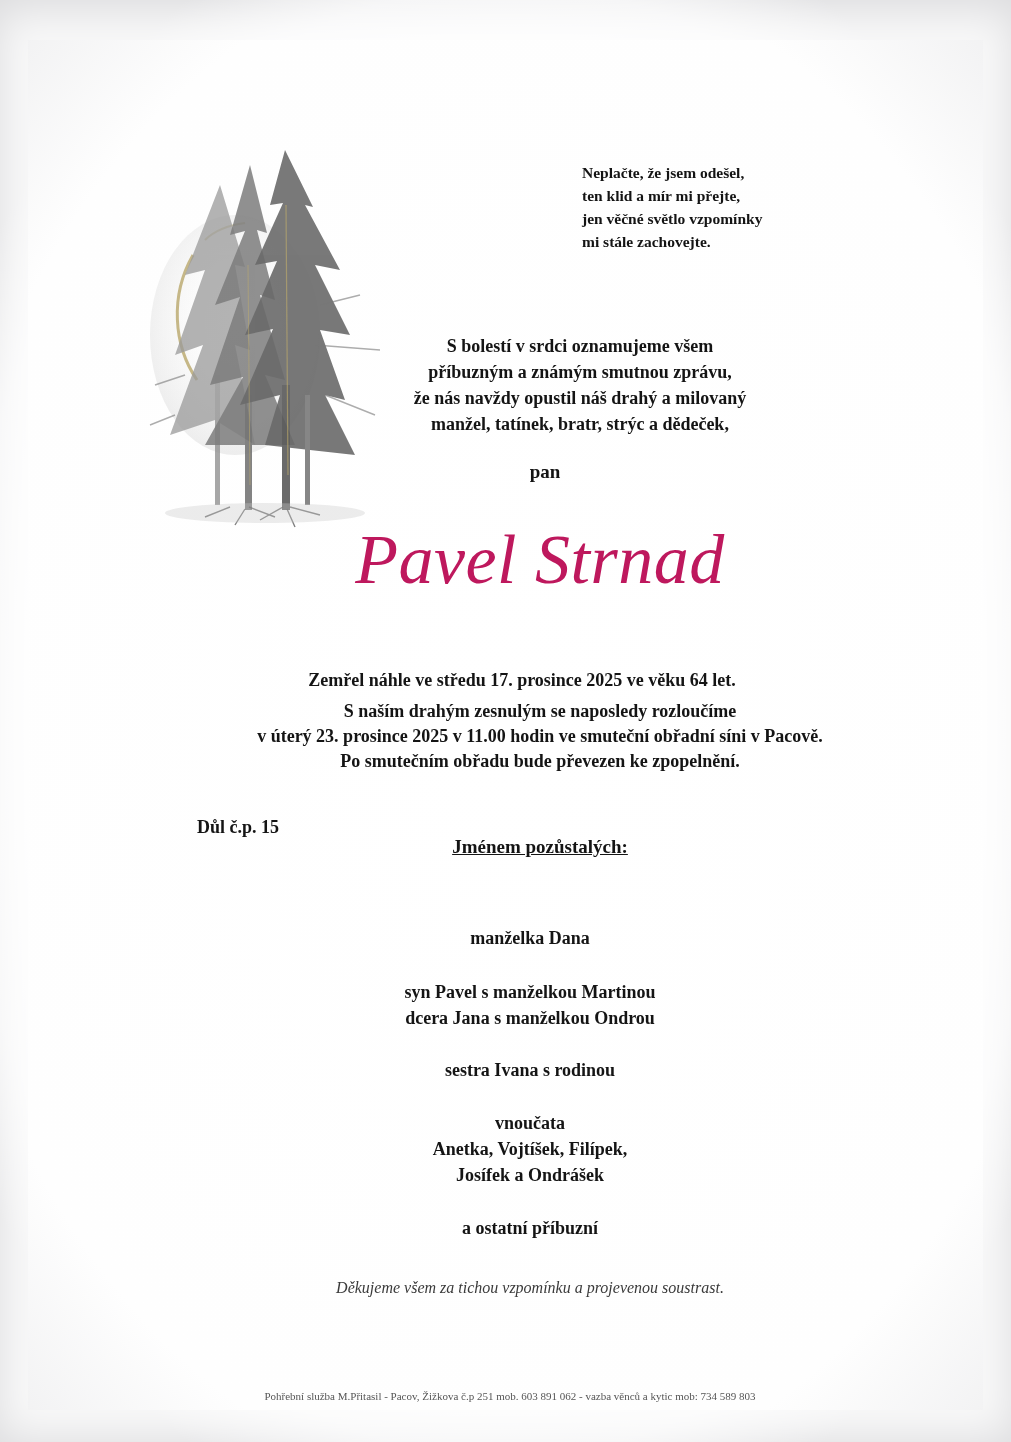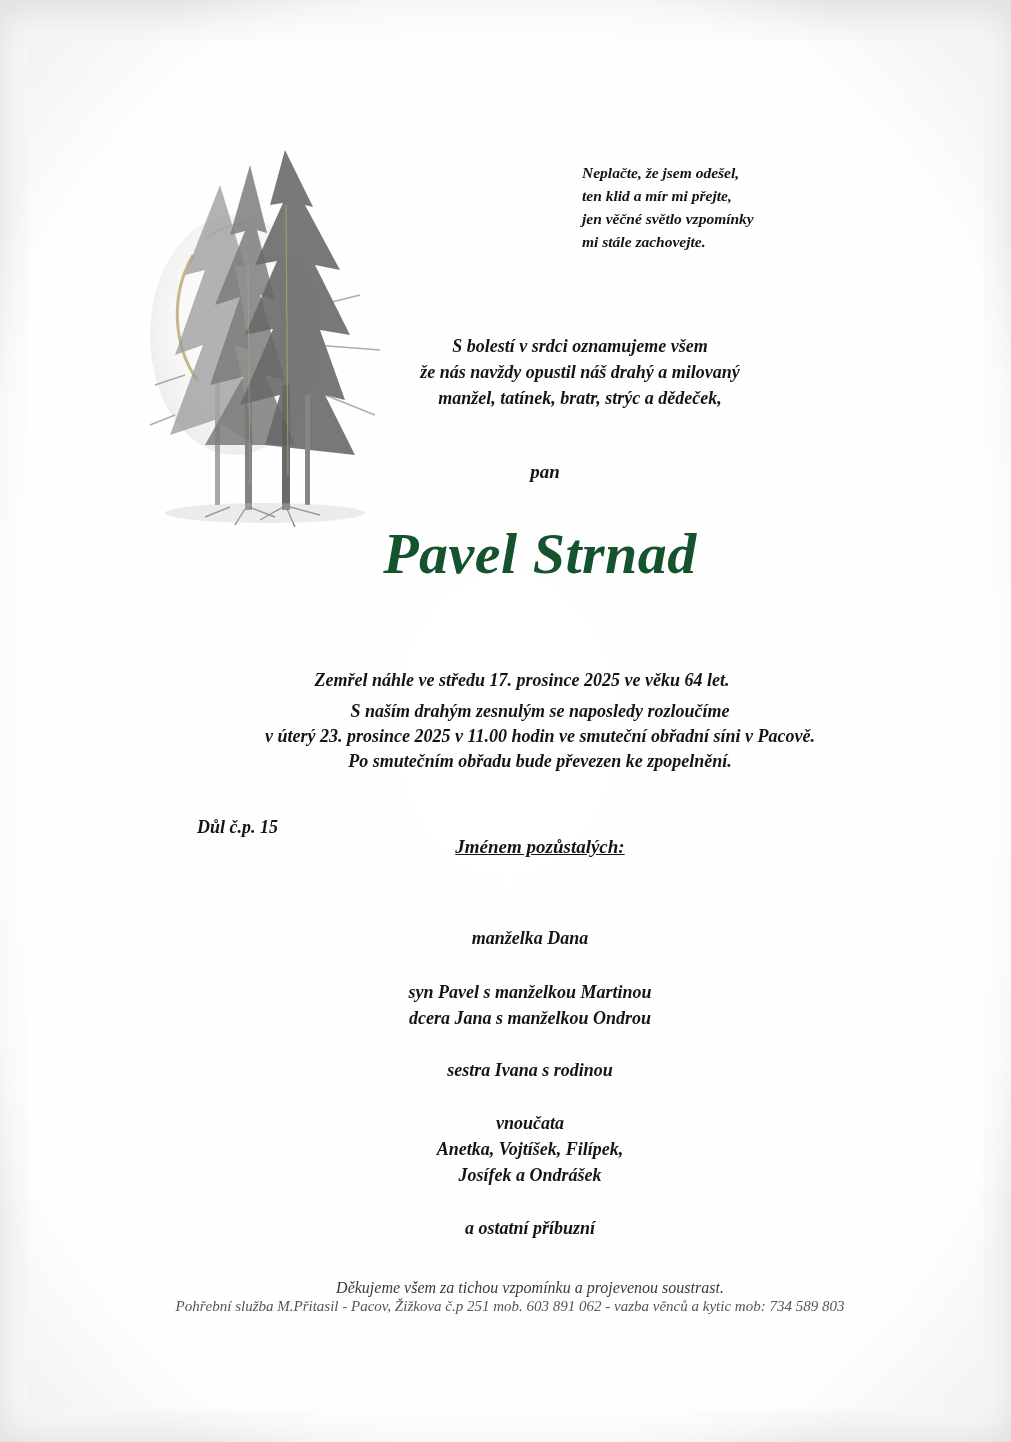--- a/index.html
+++ b/index.html
@@ -24,21 +24,21 @@
     }
     .page {
       position: absolute;
       left: 28px; top: 40px;
       width: 955px; height: 1370px;
       background: radial-gradient(ellipse 75% 70% at 50% 50%, #ffffff 0%, #fefefe 80%, #f1f1f2 100%);
       box-shadow: 0 0 40px 30px rgba(255,255,255,0.8);
     }
     .abs { position: absolute; }
     .center { text-align: center; }
-    .bi { font-style: italic; font-weight: bold; }
+    .bi { font-weight: bold; }
 
     .tree-art {
       position: absolute;
       left: 145px; top: 145px;
       width: 245px; height: 385px;
     }
 
     .poem {
       left: 582px; top: 161px;
       font-size: 15.5px;
@@ -54,25 +54,25 @@
       text-align: center;
     }
     .pan {
       left: 490px; top: 461px;
       width: 110px;
       font-size: 19px;
     }
     .deceased-name {
       left: 190px; top: 520px;
       width: 700px;
-      font-size: 58px;
+      font-size: 70px;
       font-style: italic;
-      font-weight: bold;
+      font-weight: normal;
       letter-spacing: 0.5px;
-      color: #14532d;
+      color: #be185d;
     }
     .death-line {
       left: 162px; top: 635px;
       width: 720px;
       font-size: 18px;
       margin-top: 35px;
     }
     .farewell {
       left: 120px; top: 699px;
       width: 840px;
@@ -96,24 +96,23 @@
       line-height: 26px;
     }
     .thanks {
       left: 180px; top: 1279px;
       width: 700px;
       font-size: 16px;
       font-style: italic;
       color: #3a3a3a;
     }
     .footer {
-      left: 60px; top: 1298px;
+      left: 60px; top: 1390px;
       width: 900px;
-      font-size: 15px;
-      font-style: italic;
+      font-size: 11px;
       color: #555;
       white-space: nowrap;
     }
   </style>
 </head>
 <body>
 
 <div class="photo-frame"></div>
 
 <div class="page"></div>
@@ -166,20 +165,21 @@
 
 <div class="abs poem bi">
   <div>Neplačte, že jsem odešel,</div>
   <div>ten klid a mír mi přejte,</div>
   <div>jen věčné světlo vzpomínky</div>
   <div>mi stále zachovejte.</div>
 </div>
 
 <div class="abs announcement center bi">
   <div>S bolestí v srdci oznamujeme všem</div>
+  <div>příbuzným a známým smutnou zprávu,</div>
   <div>že nás navždy opustil náš drahý a milovaný</div>
   <div>manžel, tatínek, bratr, strýc a dědeček,</div>
 </div>
 
 <div class="abs pan center bi">pan</div>
 
 <div class="abs deceased-name center">Pavel Strnad</div>
 
 <div class="abs death-line center bi">Zemřel náhle ve středu 17. prosince 2025 ve věku 64 let.</div>
 

